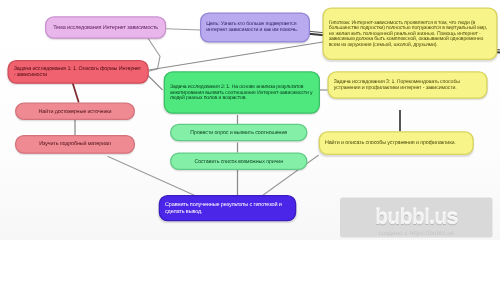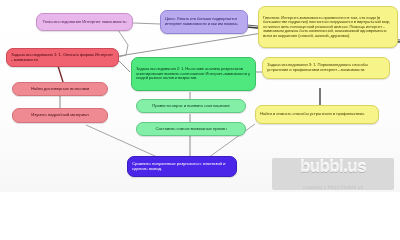--- a/index.html
+++ b/index.html
@@ -66,21 +66,21 @@
     position: absolute;
     left: 272px;
     top: 158px;
     width: 122px;
     height: 32px;
     background: #d9d9d9;
     border-radius: 2px;
     display: flex;
     flex-direction: column;
     align-items: center;
-    justify-content: space-between;
+    justify-content: flex-end;
   }
   .wm-title {
     font-size: 17px;
     font-weight: bold;
     letter-spacing: -0.6px;
     color: #f2f2f2;
     text-shadow: 0 1px 0 #b5b5b5, 0 -1px 0 #ffffff;
     line-height: 1;
   }
   .wm-sub {

